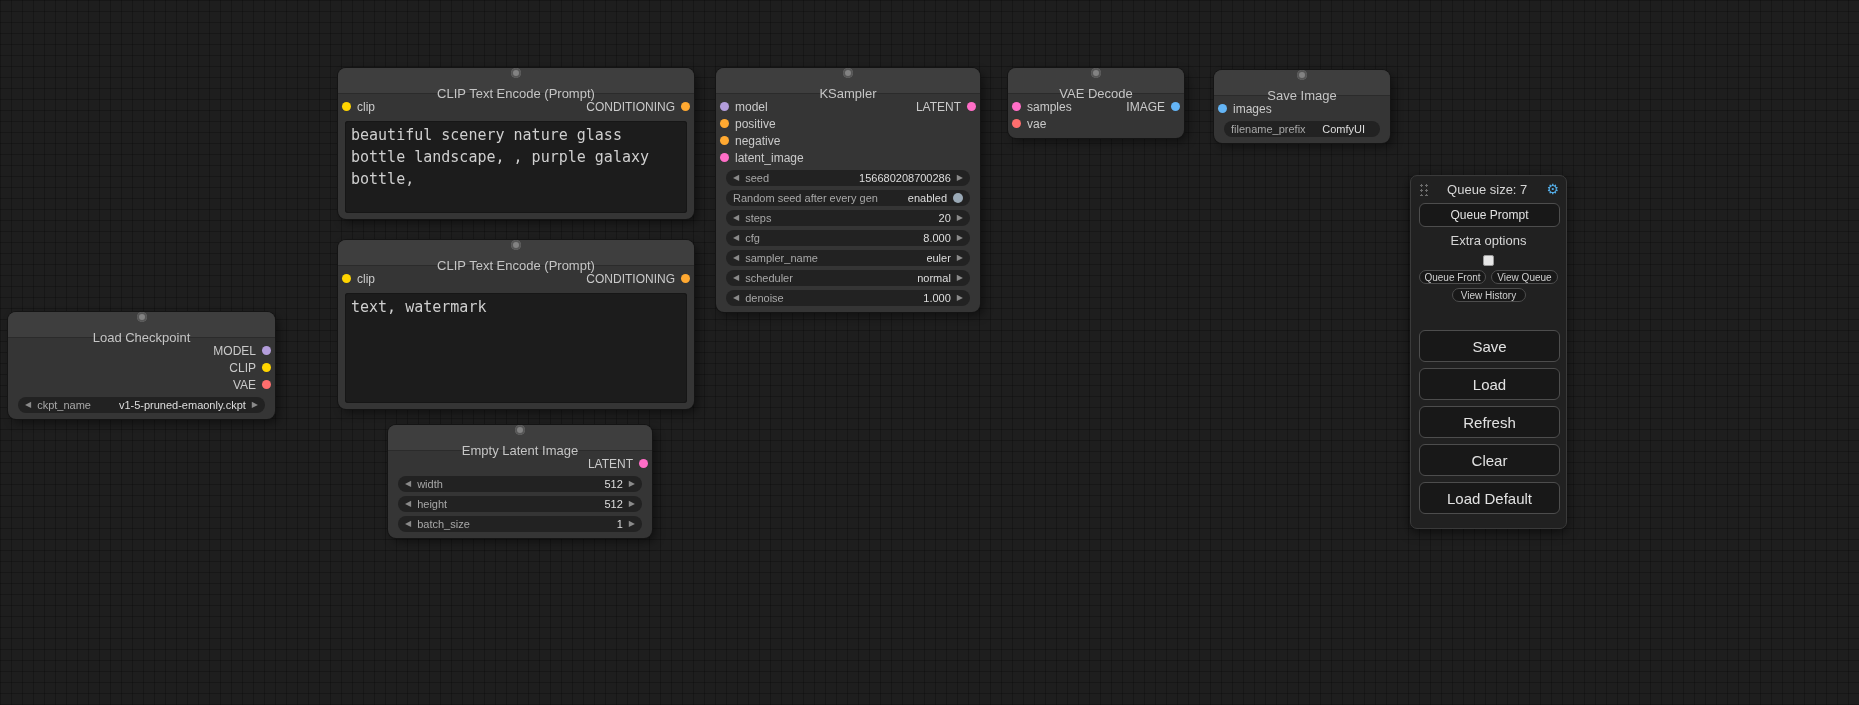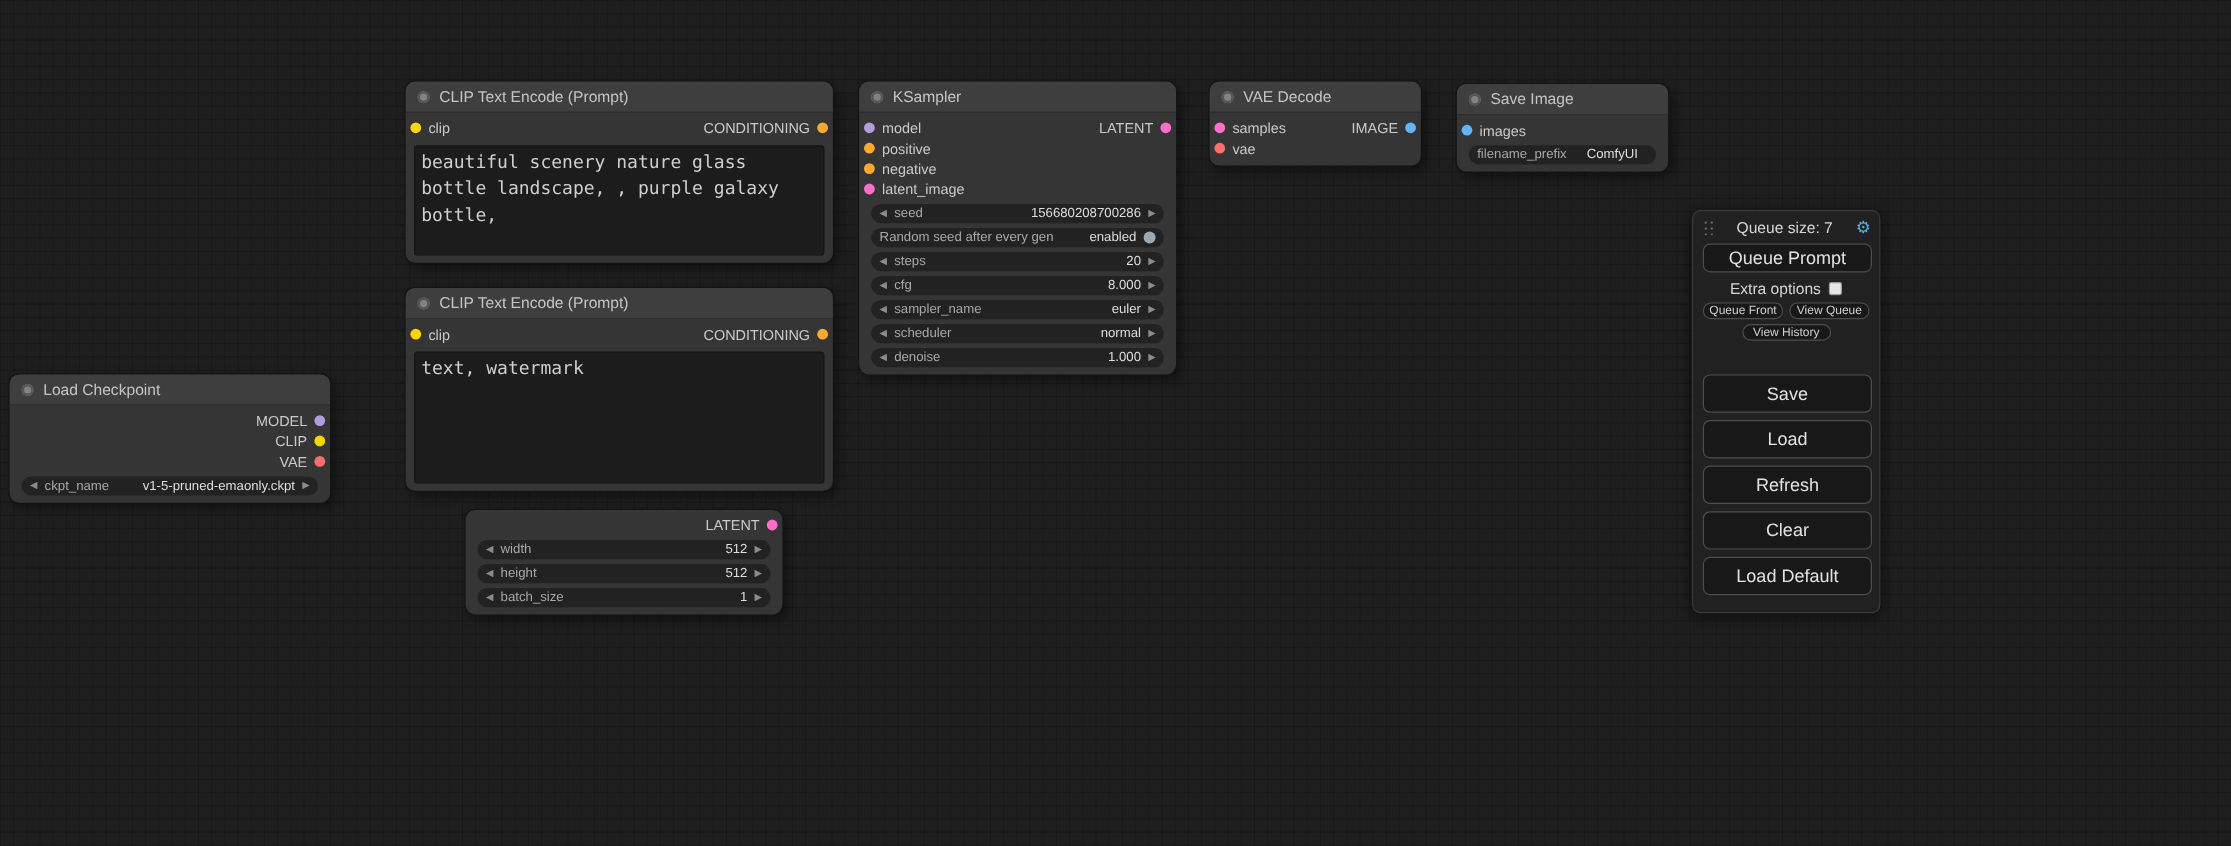--- a/index.html
+++ b/index.html
@@ -24,20 +24,21 @@
     position: absolute;
     background: #353535;
     border-radius: 8px;
     box-shadow: 0 0 0 1px #141414, 4px 4px 10px rgba(0,0,0,0.45);
     overflow: hidden;
   }
   .node-title {
     height: 26px; display: flex; align-items: center; gap: 8px;
     padding: 0 10px; background: #3e3e3e;
     border-bottom: 1px solid #2b2b2b;
+    flex-direction: column;
   }
   .title-dot {
     width: 10px; height: 10px; border-radius: 50%;
     background: #828282; box-shadow: inset 0 0 0 2px #565656; flex: none;
   }
   .title-text { font-size: 13px; color: #c5c5c5; white-space: nowrap; }
   .node-body { padding: 4px 0 6px; }
   .slot-row {
     height: 17px; display: flex; justify-content: space-between;
     align-items: center; padding: 0 4px; text-align: center;
@@ -86,25 +87,25 @@
   .qp-title { flex: 1; text-align: center; font-size: 13px; color: #d6d6d6; }
   .gear { color: #54aee8; font-size: 14px; line-height: 1; flex: none; cursor: pointer; }
 
   button {
     font-family: "Liberation Sans", sans-serif;
     background: #181818; color: #e2e2e2;
     border: 1px solid #4d4d4d; cursor: pointer;
   }
   .qp-main-btn {
     display: block; width: 141px; margin: 3px 8px 6px; height: 24px;
-    border-radius: 6px; font-size: 15px;
+    border-radius: 6px; font-size: 12px;
   }
   .qp-extra {
     display: flex; align-items: center; justify-content: center; gap: 7px;
-    margin: 2px 0 4px; font-size: 13px; color: #d6d6d6;
+    margin: 2px 0 4px; font-size: 13px; color: #d6d6d6; flex-direction: column;
   }
   .checkbox {
     width: 11px; height: 11px; background: #e6e6e6;
     border-radius: 2px; border: 1px solid #9a9a9a;
   }
   .qp-small-row { display: flex; gap: 5px; margin: 0 8px 4px; }
   .qp-small-btn {
     flex: 1; height: 14px; border-radius: 8px; font-size: 10px;
     padding: 0; line-height: 11px; color: #cfcfcf;
   }
@@ -334,20 +335,24 @@
             </div>
             <div class="slot out"></div>
           </div>
           <div class="widget widget-text">
             <div class="wlabel">filename_prefix</div>
             <div class="wvalue" style="margin-right: 8px;">ComfyUI</div>
           </div>
         </div>
       </div>
       <div class="node" style="left: 388px; top: 425px; width: 264px;">
+        <div class="node-title">
+          <div class="title-dot"></div>
+          <div class="title-text">Empty Latent Image</div>
+        </div>
         <div class="node-body">
           <div class="slot-row">
             <div class="slot in"></div>
             <div class="slot out">
               <div class="slot-label">LATENT</div>
               <div class="slot-dot" style="background: rgb(255, 110, 199);"></div>
             </div>
           </div>
           <div class="widget widget-combo">
             <div class="warrow">◀</div>

